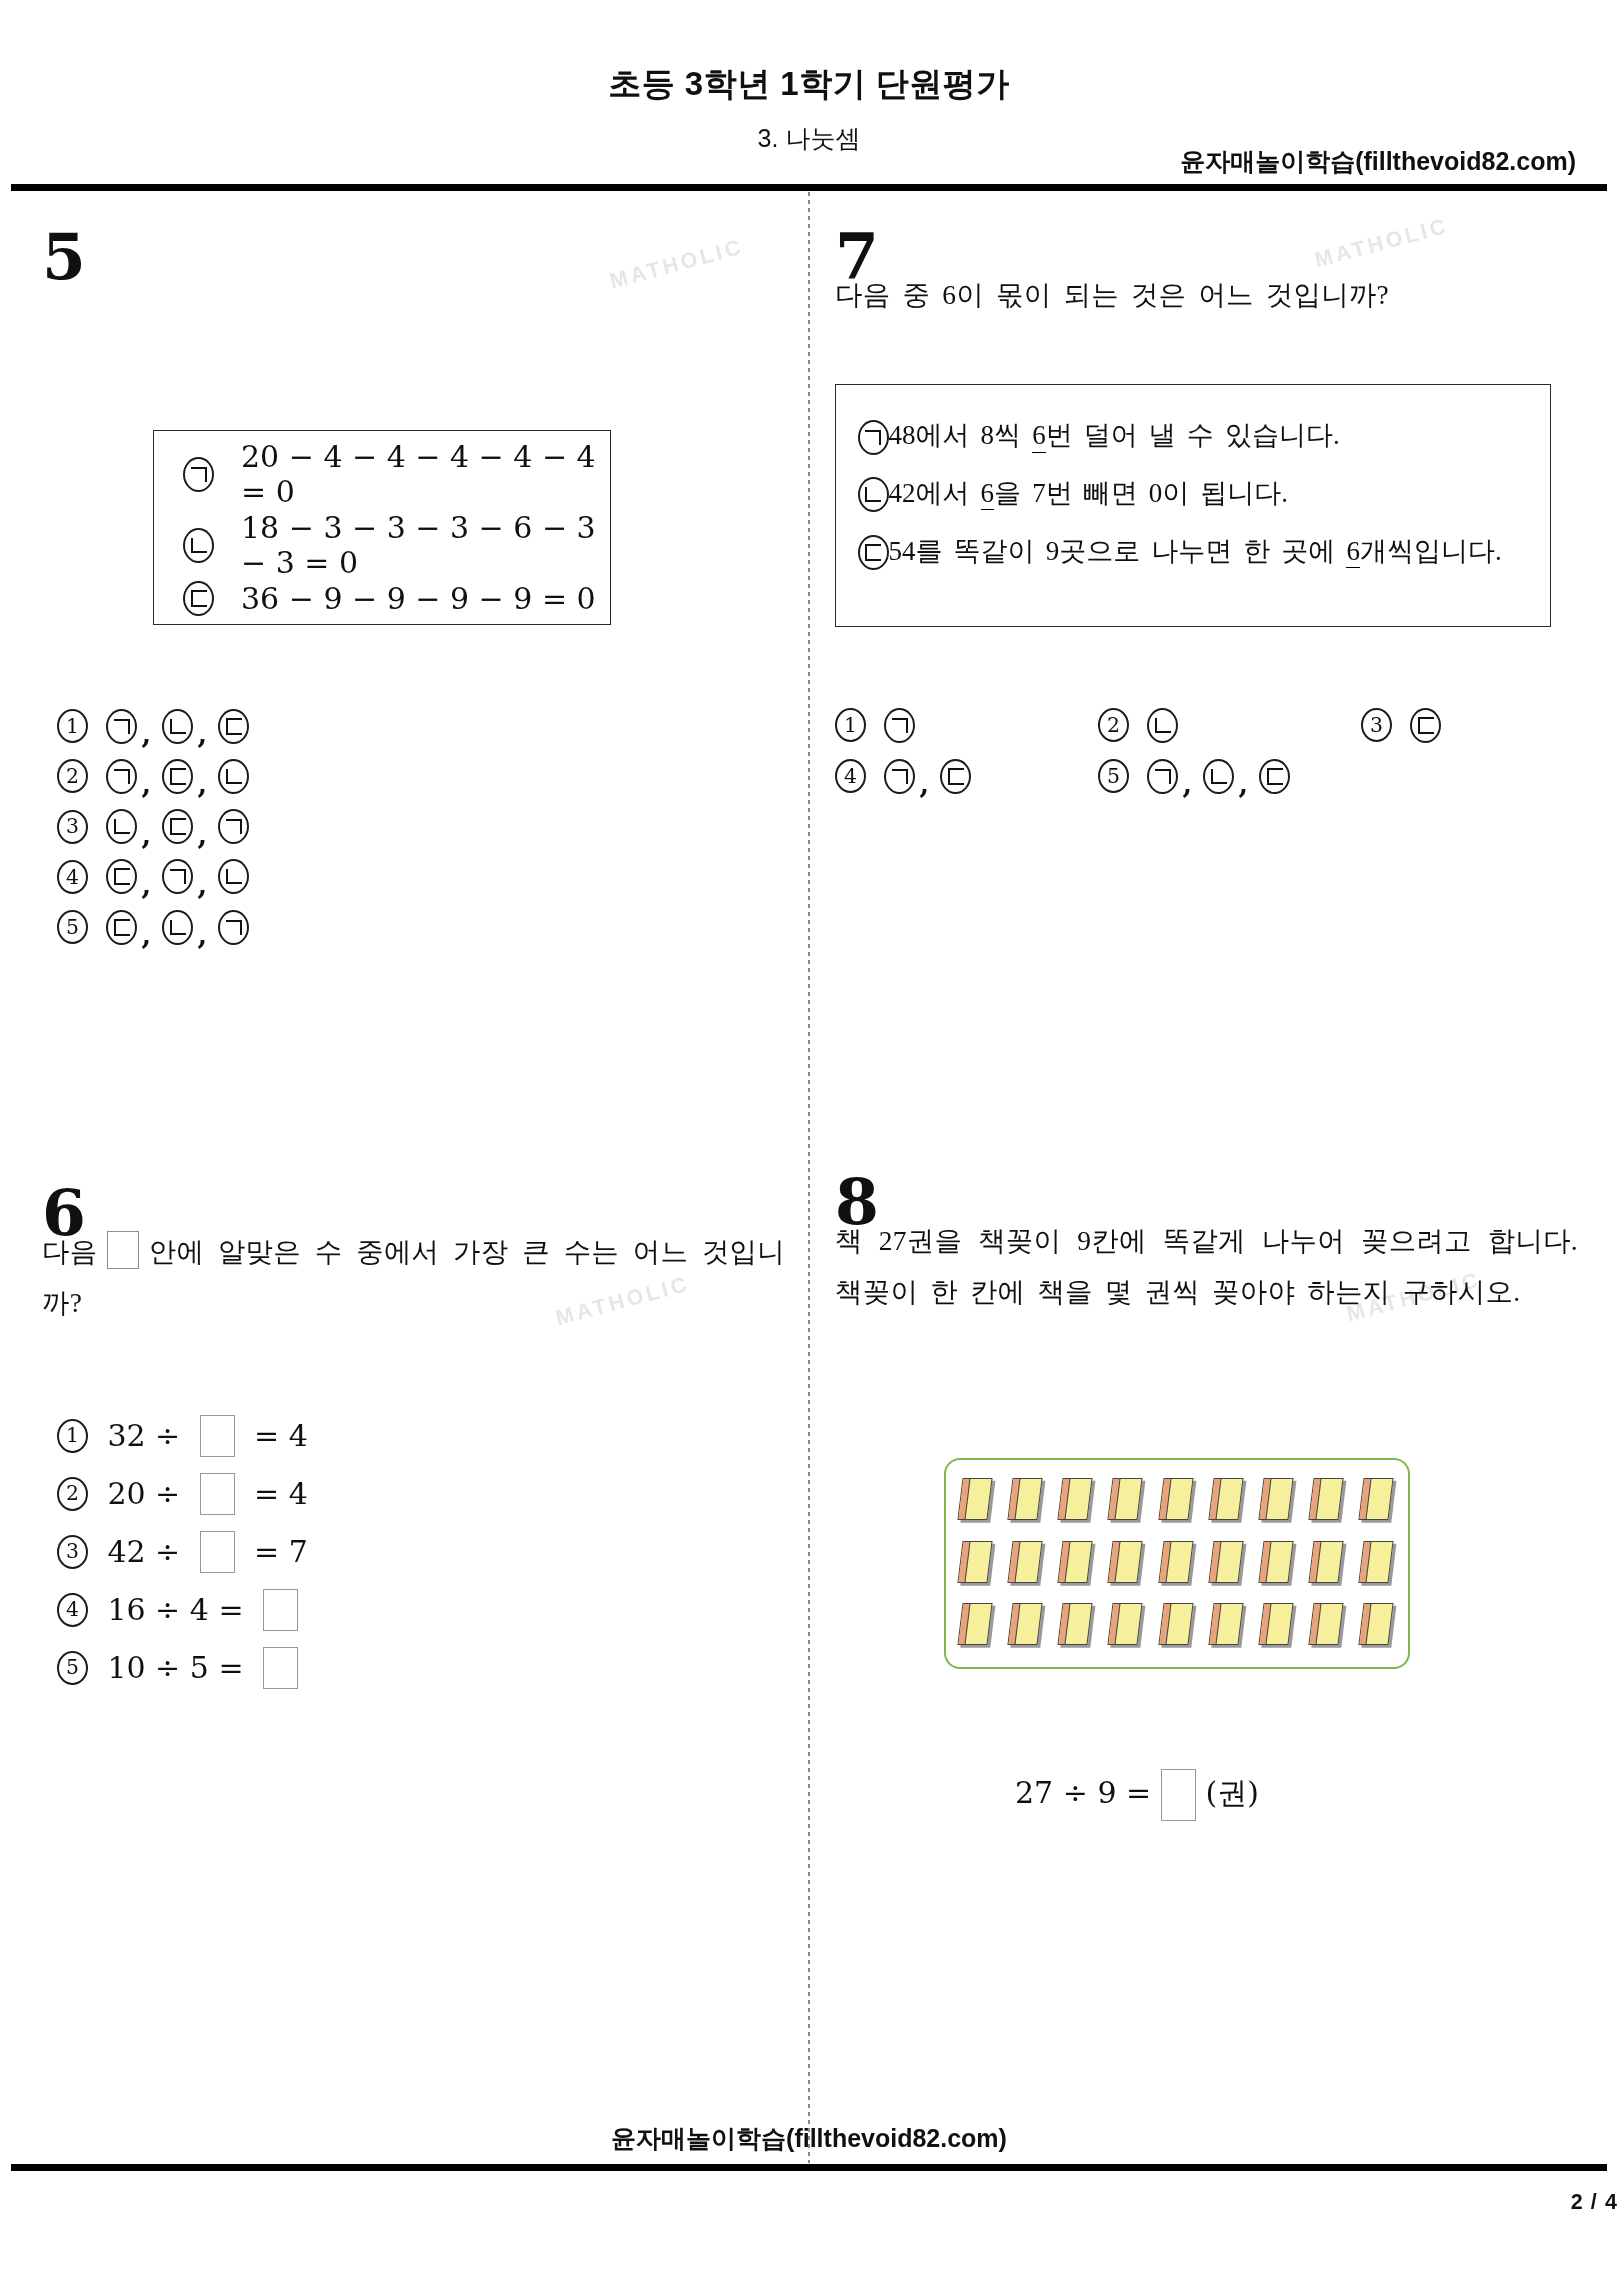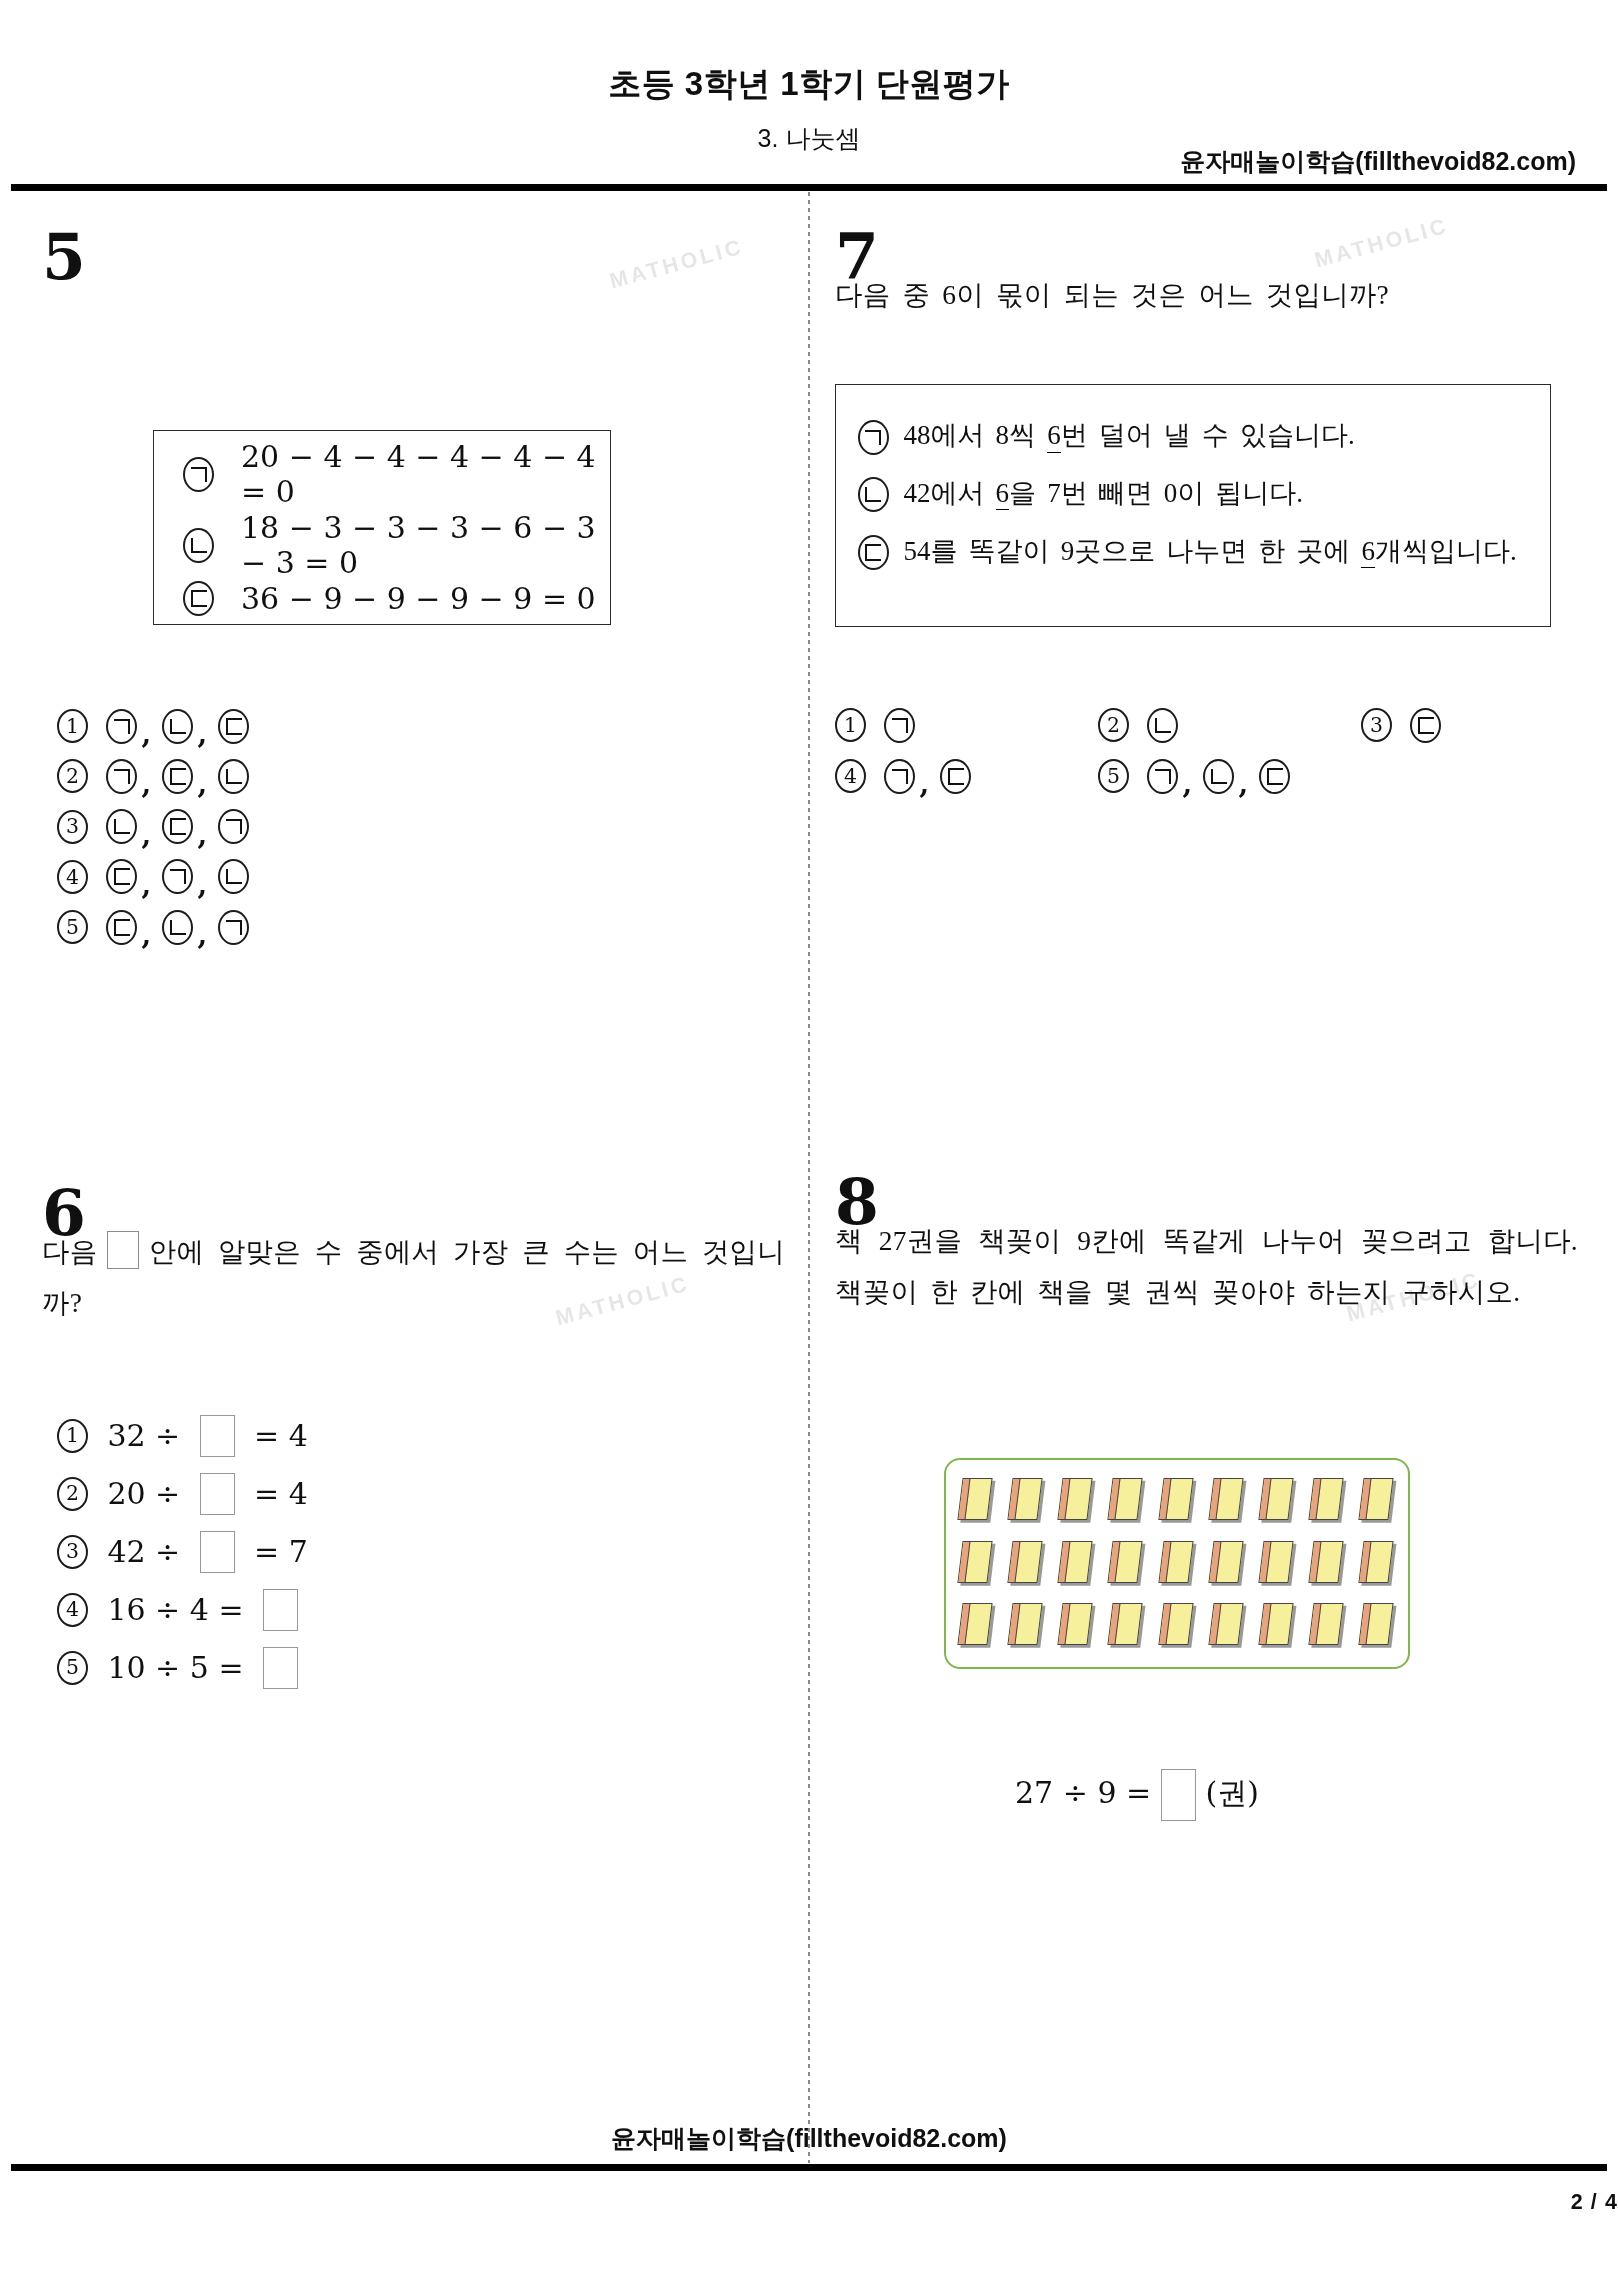--- a/index.html
+++ b/index.html
@@ -52,21 +52,21 @@
   .q5-box { position:absolute; left:153px; top:430px; width:458px; height:195px;
     border:1.6px solid #2a2a2a; box-sizing:border-box; display:flex; flex-direction:column;
     justify-content:space-evenly; padding:7.5px 10.8px 7.5px 29px; }
   .q5-box .brow { display:flex; align-items:center; gap:27px; }
   .q5-box .eq { font-size:30px; }
   .optcol { position:absolute; display:flex; flex-direction:column; gap:18.3px; }
   .optrow { display:flex; align-items:center; gap:18.3px; height:32px; }
   
   .q7-box { position:absolute; left:835px; top:384px; width:716px; height:243px;
     border:1.6px solid #2a2a2a; box-sizing:border-box; padding:27px 19.4px 0 21.5px; }
-  .q7-box .brow { display:flex; align-items:flex-start; gap:15px; margin-bottom:10.8px; }
+  .q7-box .brow { display:flex; align-items:flex-start; margin-bottom:10.8px; }
   .q7-box .btxt { font-size:27px; line-height:47px; word-spacing:.16em; }
   .q7-box .cjamo { margin-top:7.5px; }
   .u { border-bottom:1.6px solid #000; padding-bottom:1.6px; }
   .q7-opts-row { position:absolute; left:835px; display:flex; }
   .q7-cell { width:263px; display:flex; align-items:center; gap:18.3px; height:32px; }
   
   .q6-opts { position:absolute; left:57px; top:1414px; display:flex; flex-direction:column; gap:15px; }
   .q6-row { display:flex; align-items:center; gap:19.4px; height:43px; }
   .q6-row .eq { font-size:30px; }
   .q6-row .sq { width:33px; height:40px; }

